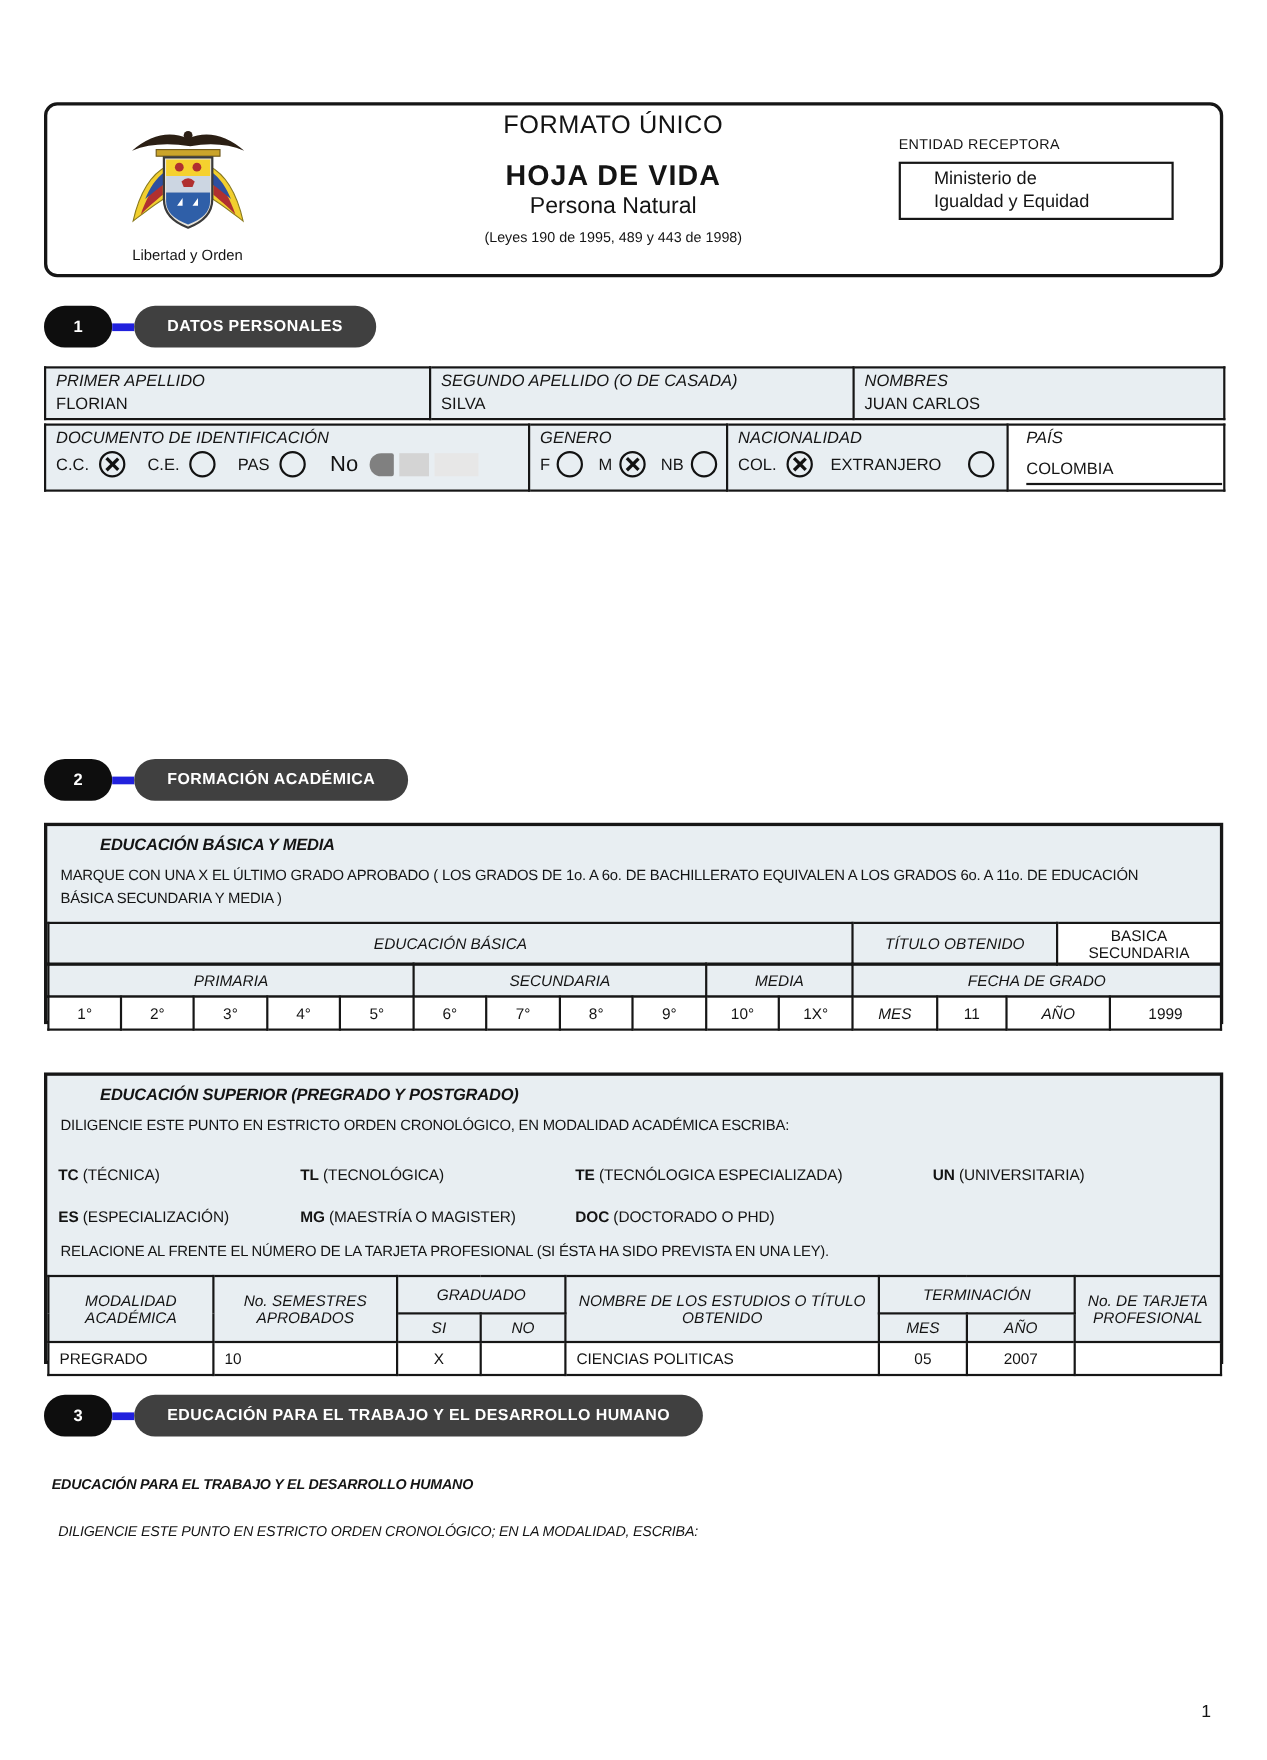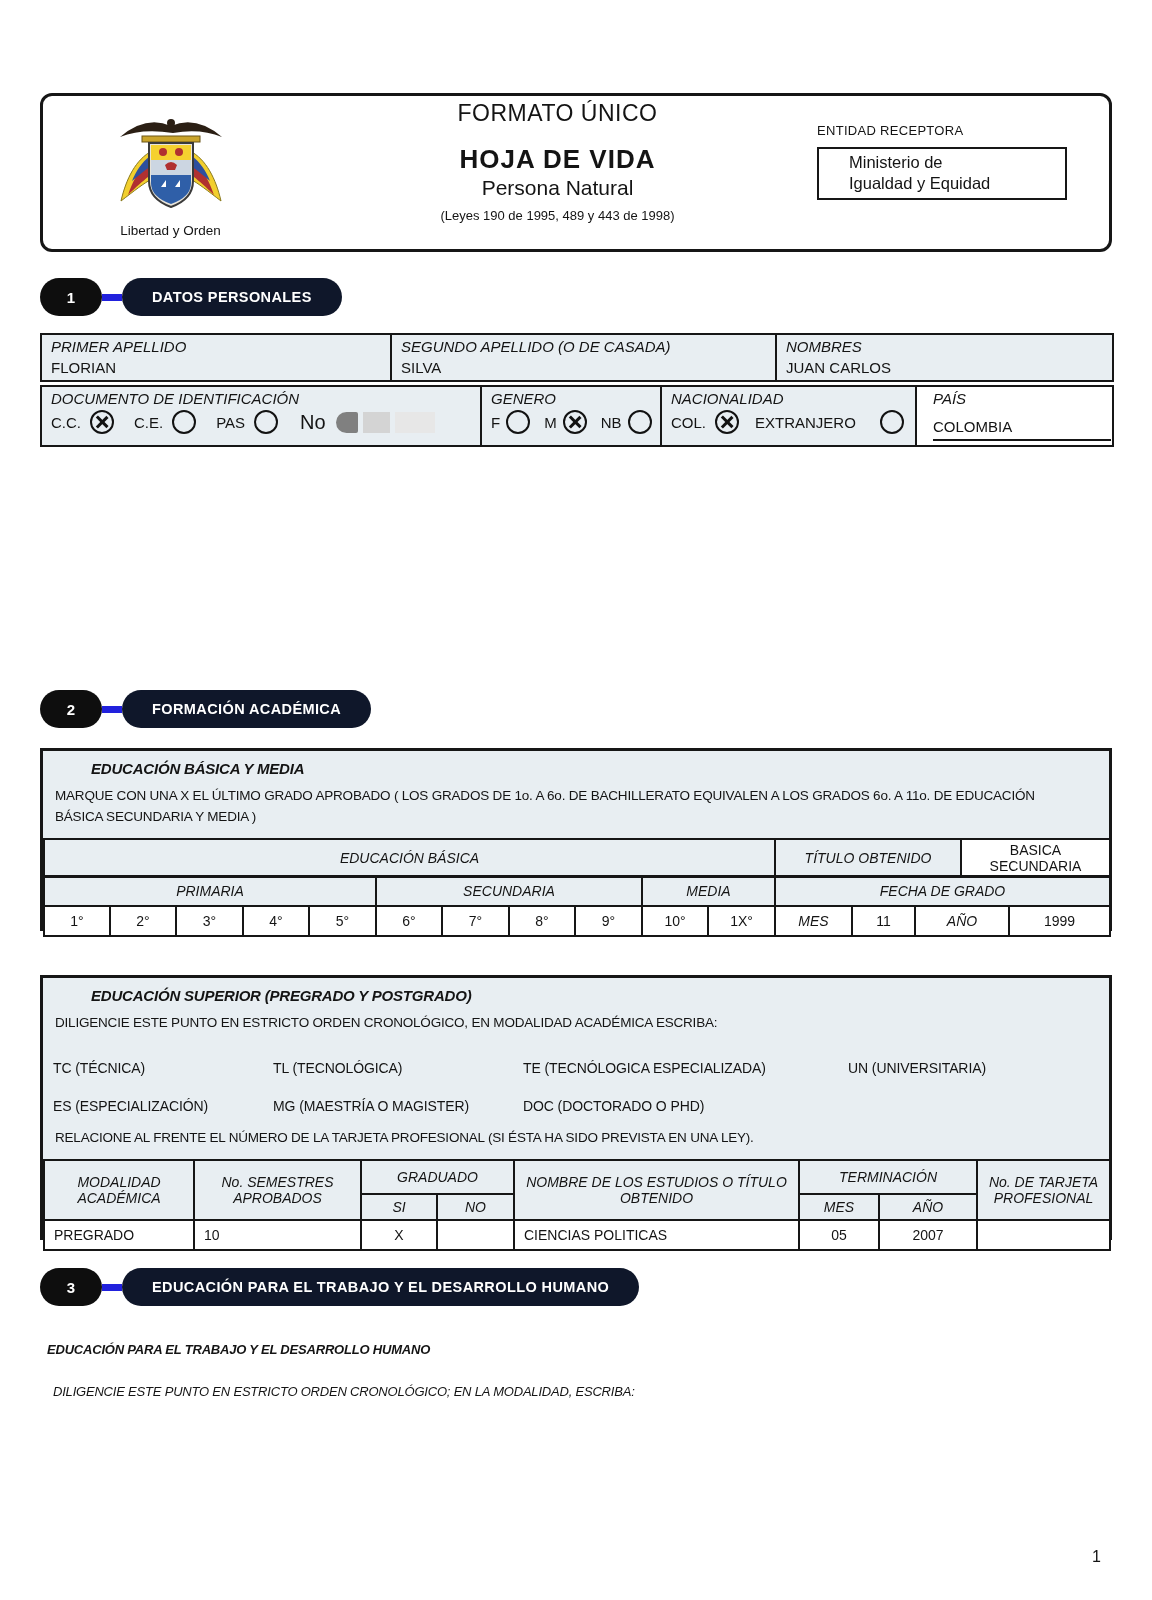--- a/index.html
+++ b/index.html
@@ -29,21 +29,21 @@
   }
 
   
   .badge { position:absolute; left:40px; display:flex; align-items:center; height:38px; }
   .badge-num {
     width:62px; height:38px; background:#0e0e0e; border-radius:19px; color:#fff;
     font-weight:bold; font-size:15px; display:flex; align-items:center; justify-content:center;
   }
   .badge-conn { width:20px; height:7px; background:#2121dd; }
   .badge-label {
-    height:38px; background:#0f172a; border-radius:19px; color:#fff; font-weight:bold;
+    height:38px; background:#404040; border-radius:19px; color:#fff; font-weight:bold;
     font-size:14.5px; display:flex; align-items:center; padding:0 30px; letter-spacing:.4px; white-space:nowrap;
   }
 
   
   .ptable { position:absolute; left:40px; border-collapse:collapse; table-layout:fixed; width:1072px; }
   .ptable td { border:2.5px solid #161616; background:#e8eef2; padding:3px 9px 4px; vertical-align:top; }
   .cell-label { font-style:italic; font-size:15px; white-space:nowrap; }
   .cell-value { font-size:15px; margin-top:4px; }
   .opts { display:flex; align-items:center; margin-top:3px; }
   .opt { display:flex; align-items:center; }
@@ -81,21 +81,21 @@
   .stack { margin-top:-2.5px; }
 
   .stable { border-collapse:collapse; table-layout:fixed; width:1066px; }
   .stable td { border:2.5px solid #161616; font-size:14px; text-align:center; padding:2px 6px; }
   .stable .hdr { font-style:italic; height:34px; }
   .stable .sub { font-style:italic; height:26px; }
   .stable .data td { background:#ffffff; height:30px; }
   .tleft { text-align:left !important; padding-left:9px !important; }
 
   .mods { display:grid; grid-template-columns:220px 250px 325px 1fr; padding:0 0 0 10px; margin-top:20px; font-size:14px; letter-spacing:-.1px; }
-  .mods .abbr { font-weight:normal; }
+  .mods .abbr { font-weight:bold; }
 
   
   .s3-heading { position:absolute; left:47px; top:1342px; font-weight:bold; font-style:italic; font-size:13px; letter-spacing:-.2px; }
   .s3-instr   { position:absolute; left:53px; top:1384px; font-style:italic; font-size:13px; letter-spacing:-.2px; }
   .s3-mods    { position:absolute; left:67px; top:1413px; display:flex; font-size:13.5px; letter-spacing:-.2px; }
   .s3-mods .m1 { width:268px; }
   .s3-mods .abbr { font-weight:bold; }
 
   .page-number { position:absolute; left:1092px; top:1548px; font-size:16px; }
 </style>

